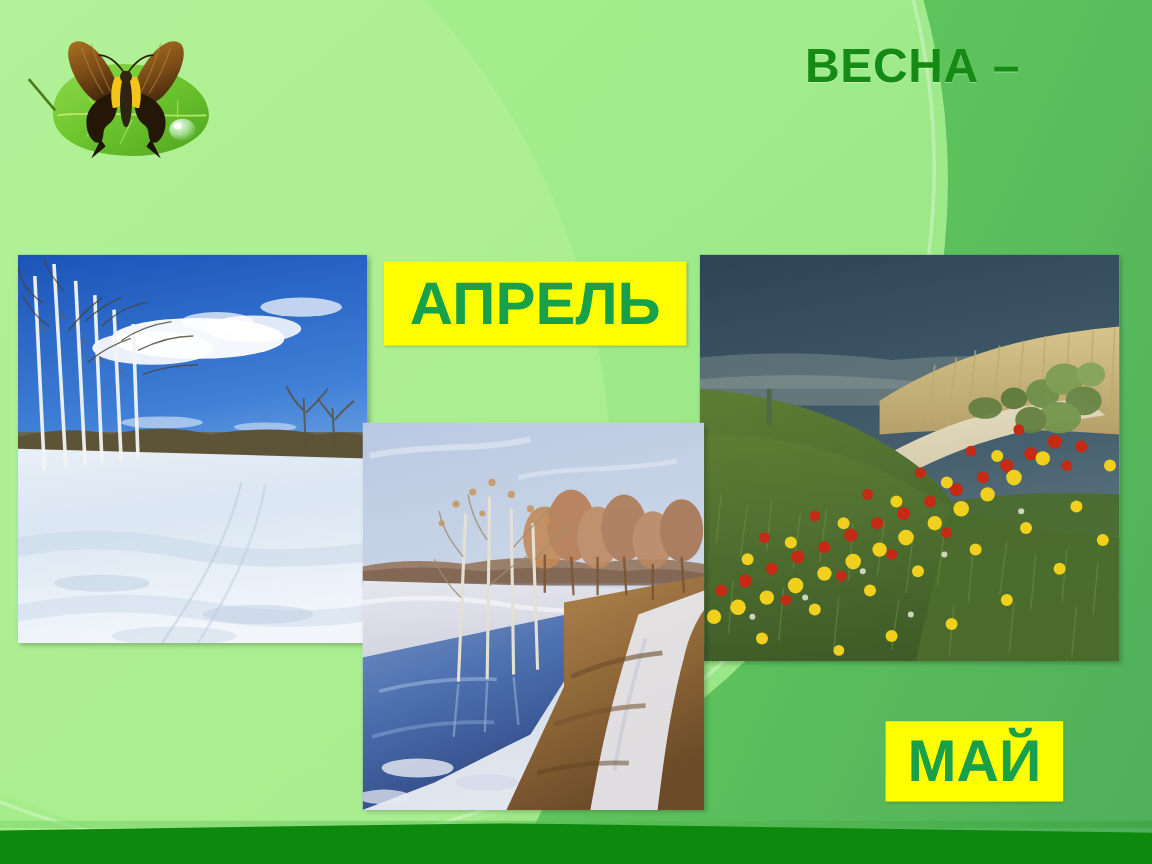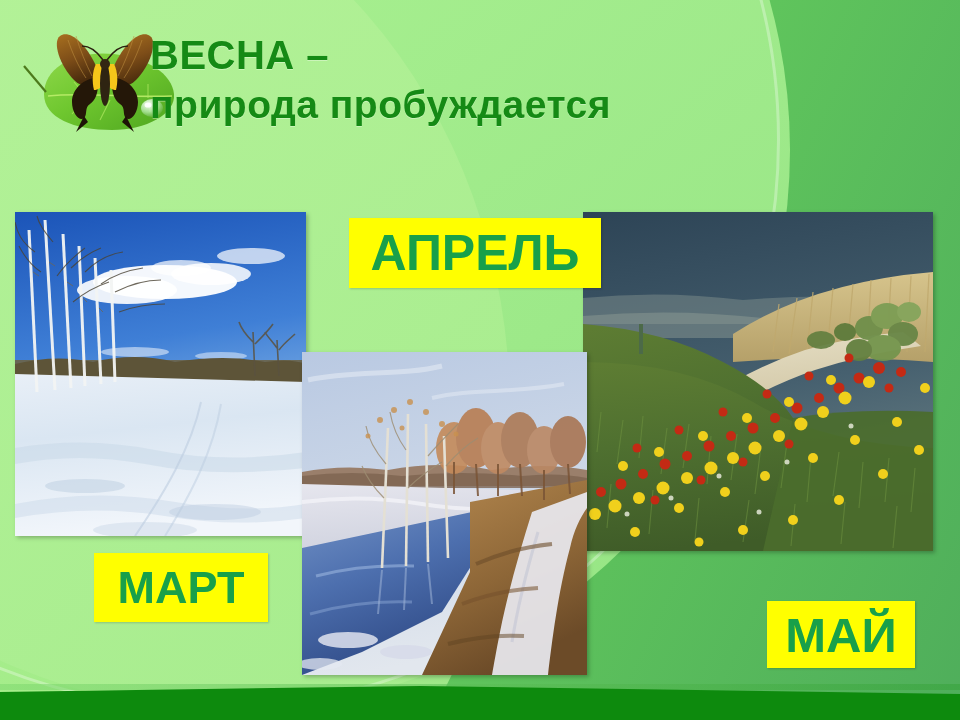--- a/index.html
+++ b/index.html
@@ -71,21 +71,21 @@
     background: linear-gradient(to right, #7fd96f, #36a23a);
     opacity: 0.55;
   }
 
   
   .title {
     position: absolute;
     left: 150px;
     top: 30px;
     width: 700px;
-    text-align: left;
+    text-align: right;
     color: #158a15;
     font-weight: bold;
     font-size: 40px;
     line-height: 50px;
     letter-spacing: 0.5px;
     text-shadow: 0 1px 0 rgba(255,255,255,0.35);
   }
   .title .line2 { font-size: 39px; }
 
   
@@ -113,21 +113,20 @@
   .month-label {
     position: absolute;
     background: #ffff00;
     color: #18a04a;
     font-weight: bold;
     display: flex;
     align-items: center;
     justify-content: center;
     z-index: 8;
     box-shadow: 1px 1px 2px rgba(0,0,0,0.18);
-    margin-left: 29px;
   }
   #label-april { left: 320px; top: 218px; width: 252px; height: 70px; font-size: 50px; z-index: 7; }
   #label-march { left: 65px;  top: 553px; width: 174px; height: 69px; font-size: 45px; }
   #label-may   { left: 738px; top: 601px; width: 148px; height: 67px; font-size: 49px; }
 </style>
 </head>
 <body>
 
 <div id="slide">
 
@@ -185,21 +184,20 @@
 
       <ellipse cx="83" cy="62" rx="5" ry="22" fill="#2e2412"></ellipse>
       <circle cx="83" cy="42" r="5" fill="#332713"></circle>
 
       <path d="M81 38 C74 28 66 24 60 24 M85 38 C92 28 100 24 106 24" stroke="#2b2010" stroke-width="1.5" fill="none"></path>
     </svg>
   </div>
 
   <div class="title">
     <div>ВЕСНА –</div>
-    <div class="line2">природа пробуждается</div>
   </div>
 
   <div class="photo" id="photo-march">
     <svg viewBox="0 0 291 324" preserveAspectRatio="none" xmlns="http://www.w3.org/2000/svg">
       <defs>
         <linearGradient id="skyM" x1="0" y1="0" x2="0.15" y2="1">
           <stop offset="0%" stop-color="#1b54b8"></stop>
           <stop offset="45%" stop-color="#3f7fd6"></stop>
           <stop offset="80%" stop-color="#8dbbe8"></stop>
           <stop offset="100%" stop-color="#cfe2f2"></stop>
@@ -516,23 +514,20 @@
       </g>
 
       <rect x="56" y="112" width="4" height="30" fill="#4c6a48"></rect>
     </svg>
   </div>
 
   <div class="month-label" id="label-april">
     <span>АПРЕЛЬ</span>
   </div>
 
-  <div class="month-label" id="label-march">
-    <span>МАРТ</span>
-  </div>
 
   <div class="month-label" id="label-may">
     <span>МАЙ</span>
   </div>
 
   <div class="bottom-band-hi"></div>
   <div class="bottom-band"></div>
 
 </div>
 

